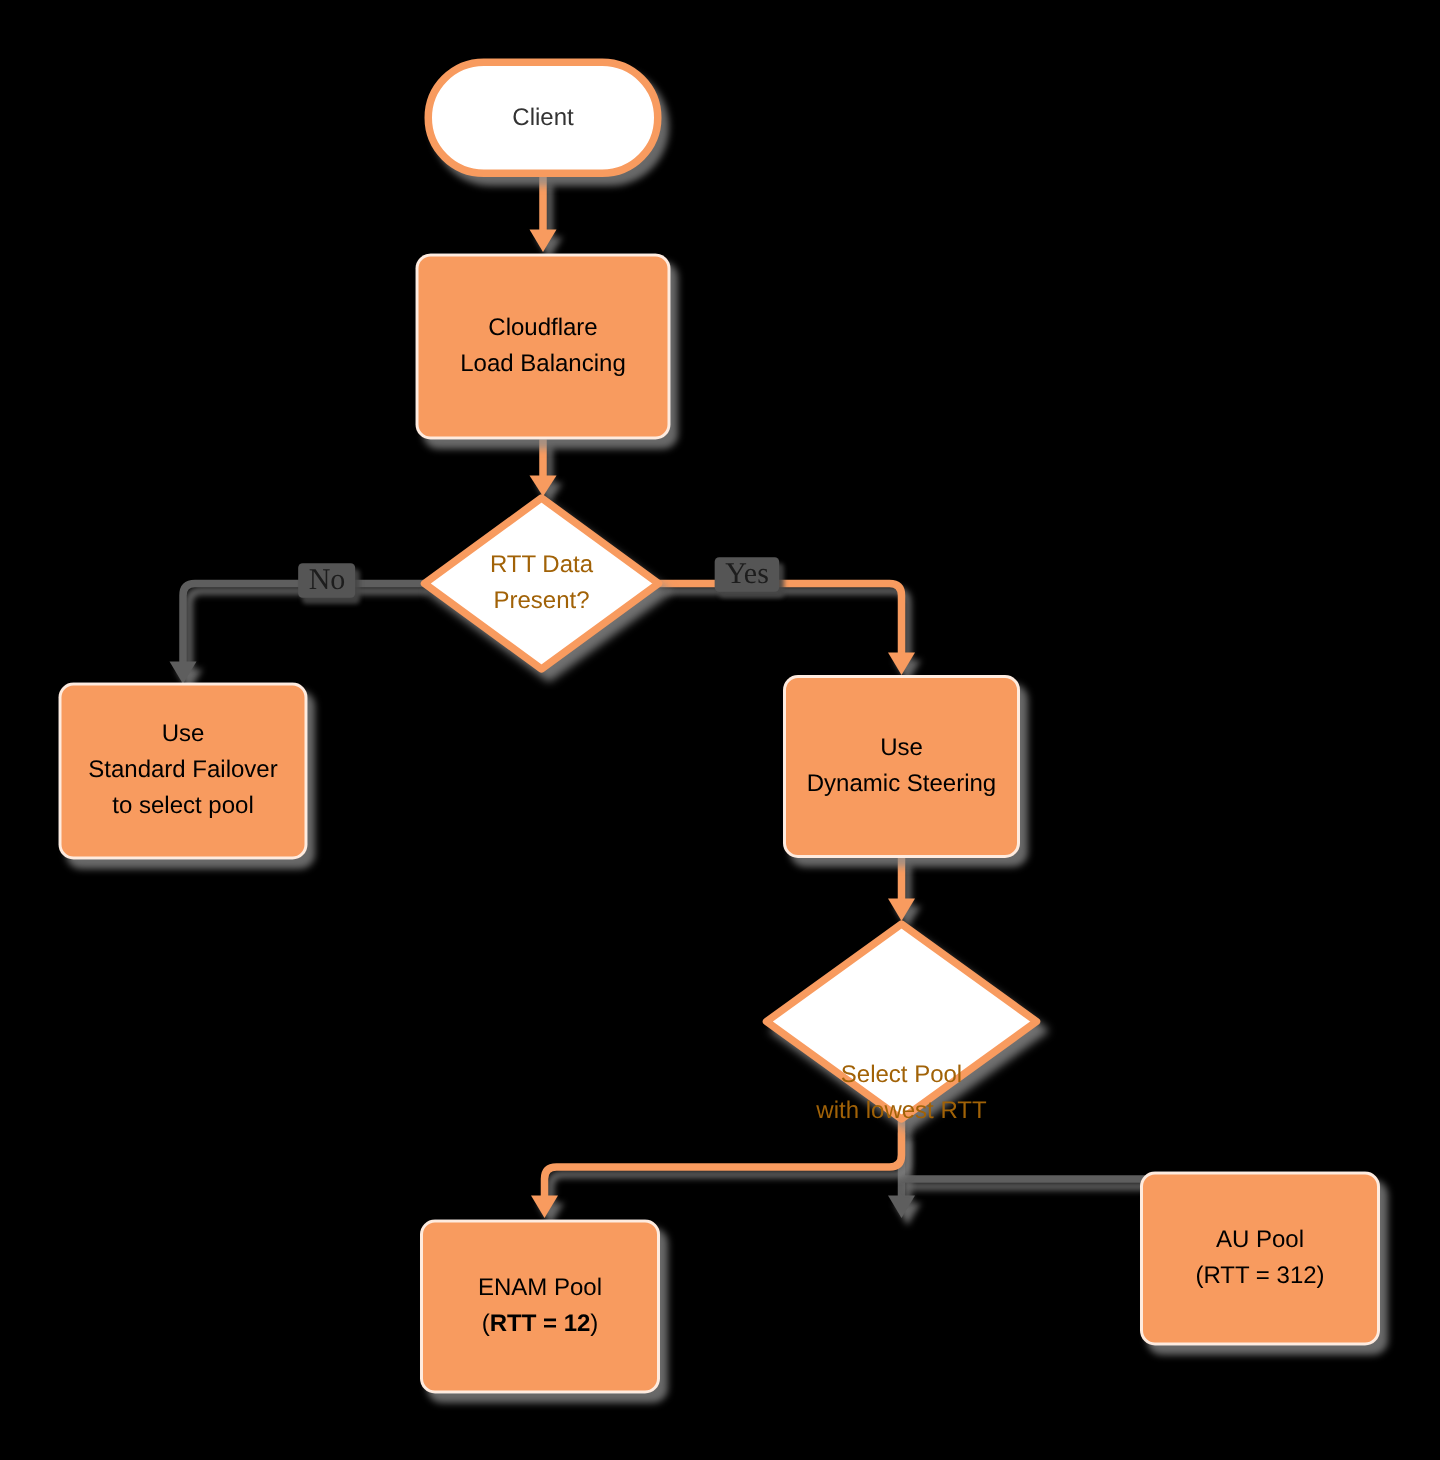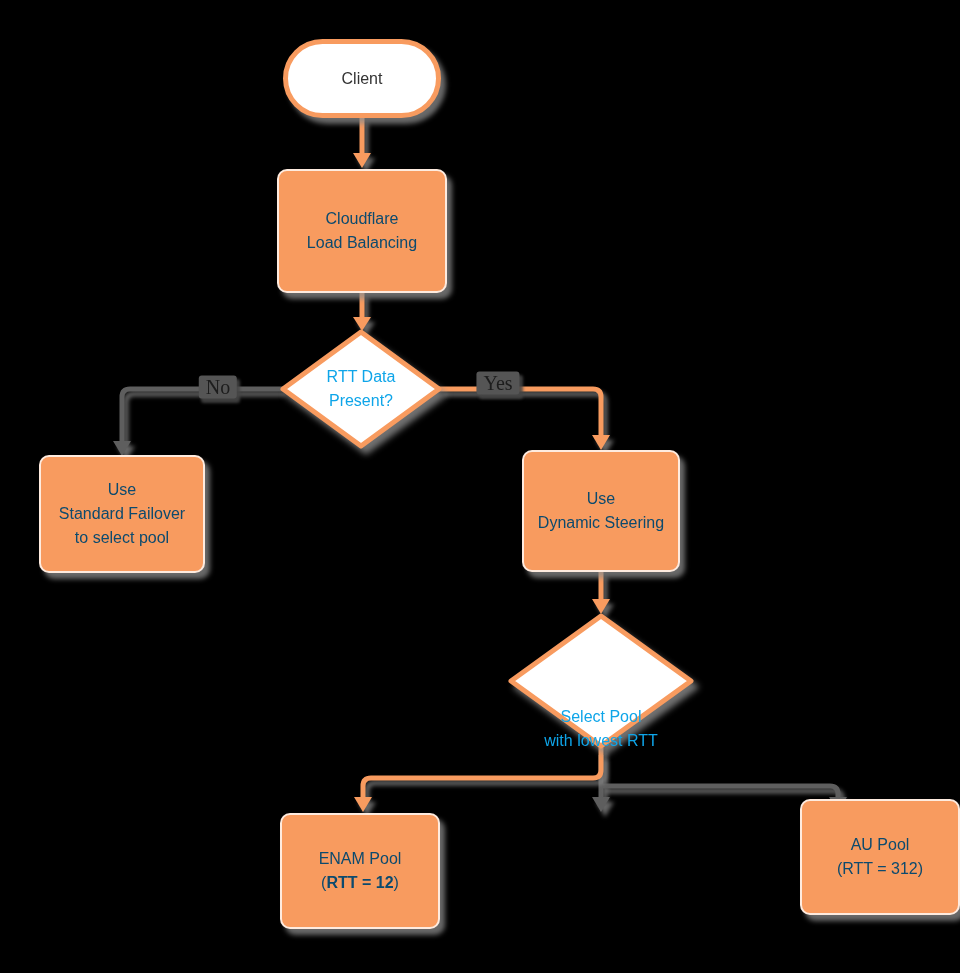--- a/index.html
+++ b/index.html
@@ -42,21 +42,21 @@
     stroke-linejoin: round;
     filter: drop-shadow(5px 6px 3px rgba(140,140,140,0.8));
   }
   .node {
     position: absolute;
     box-sizing: border-box;
     background: #F89B5F;
     border: 2px solid rgba(255,255,255,0.8);
     border-radius: 10px;
     box-shadow: 5px 6px 5px rgba(140,140,140,0.75);
-    color: #0c4a6e;
+    color: #000000;
     font-size: 16px;
     line-height: 24px;
     text-align: center;
     display: flex;
     flex-direction: column;
     justify-content: center;
     align-items: center;
   }
   .stadium {
     position: absolute;
@@ -66,21 +66,21 @@
     border-radius: 40px;
     box-shadow: 5px 6px 5px rgba(140,140,140,0.75);
     color: #333333;
     font-size: 16px;
     display: flex;
     justify-content: center;
     align-items: center;
   }
   .dlabel {
     position: absolute;
-    color: #0ea5e9;
+    color: #a16207;
     font-size: 16px;
     line-height: 24px;
     text-align: center;
   }
   .edge-label {
     position: absolute;
     transform: translate(-50%, -50%);
     background: #555555;
     color: #1d1d1d;
     font-size: 20px;
@@ -161,18 +161,18 @@
     <div class="line">Select Pool</div>
     <div class="line">with lowest RTT</div>
   </div>
 
   <div class="node" style="left:280px; top:813px; width:160px; height:116px;">
     <div class="line">ENAM Pool</div>
     <div class="line"><span>(</span><span class="bold">RTT = 12</span><span>)</span></div>
   </div>
 
 
-  <div class="node" style="left:760px; top:799px; width:160px; height:116px;margin-left:40px;">
+  <div class="node" style="left:760px; top:781px; width:160px; height:116px;">
     <div class="line">AU Pool</div>
     <div class="line">(RTT = 312)</div>
   </div>
 
 </div>
 
 </body></html>

